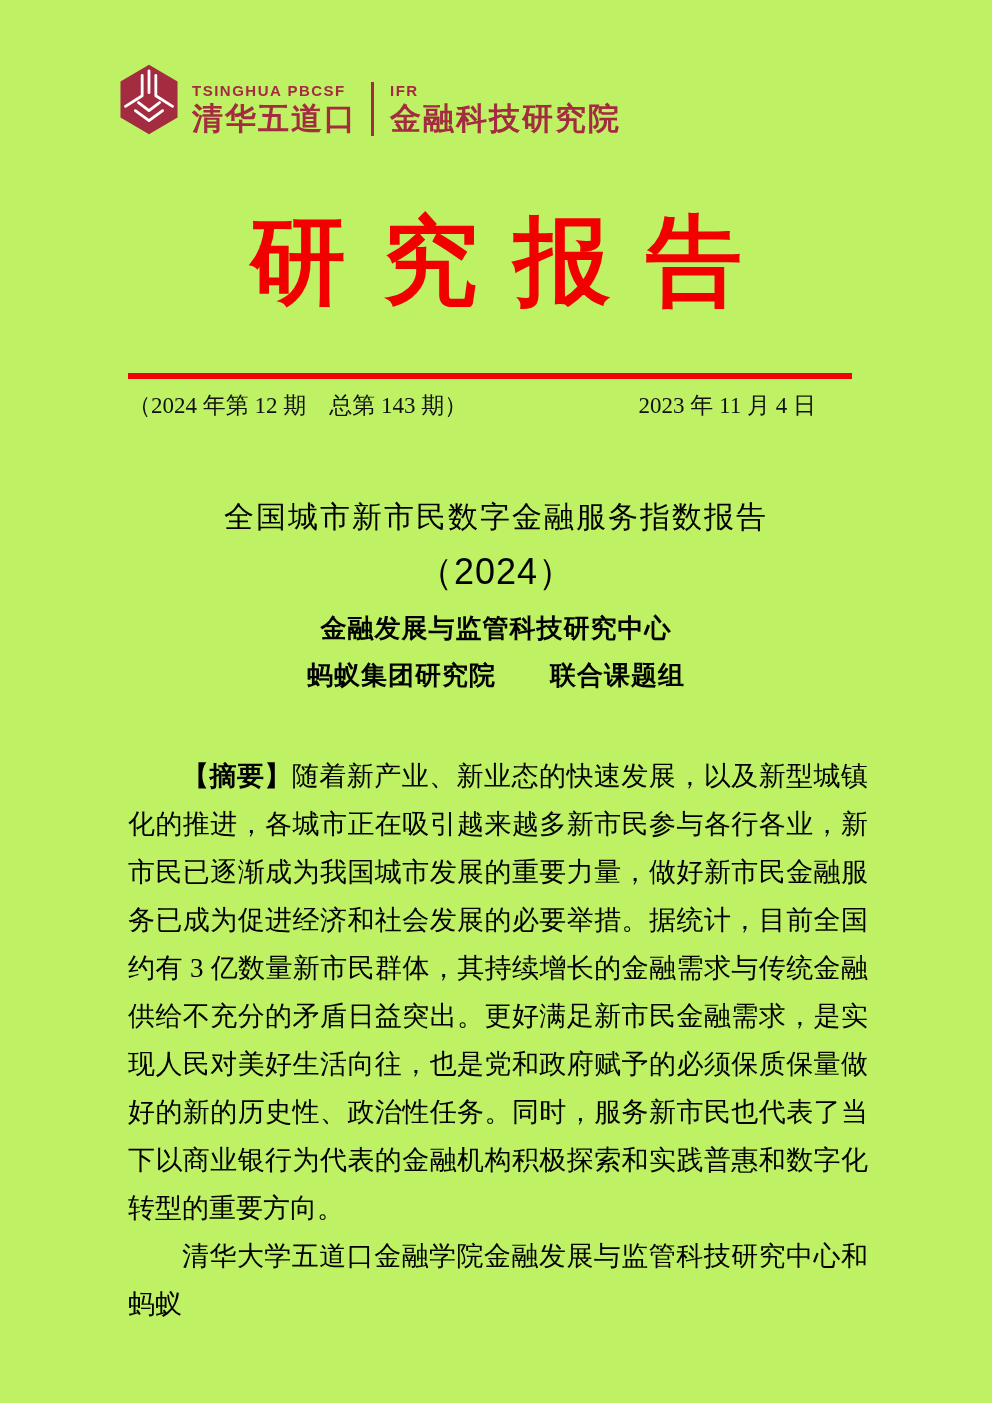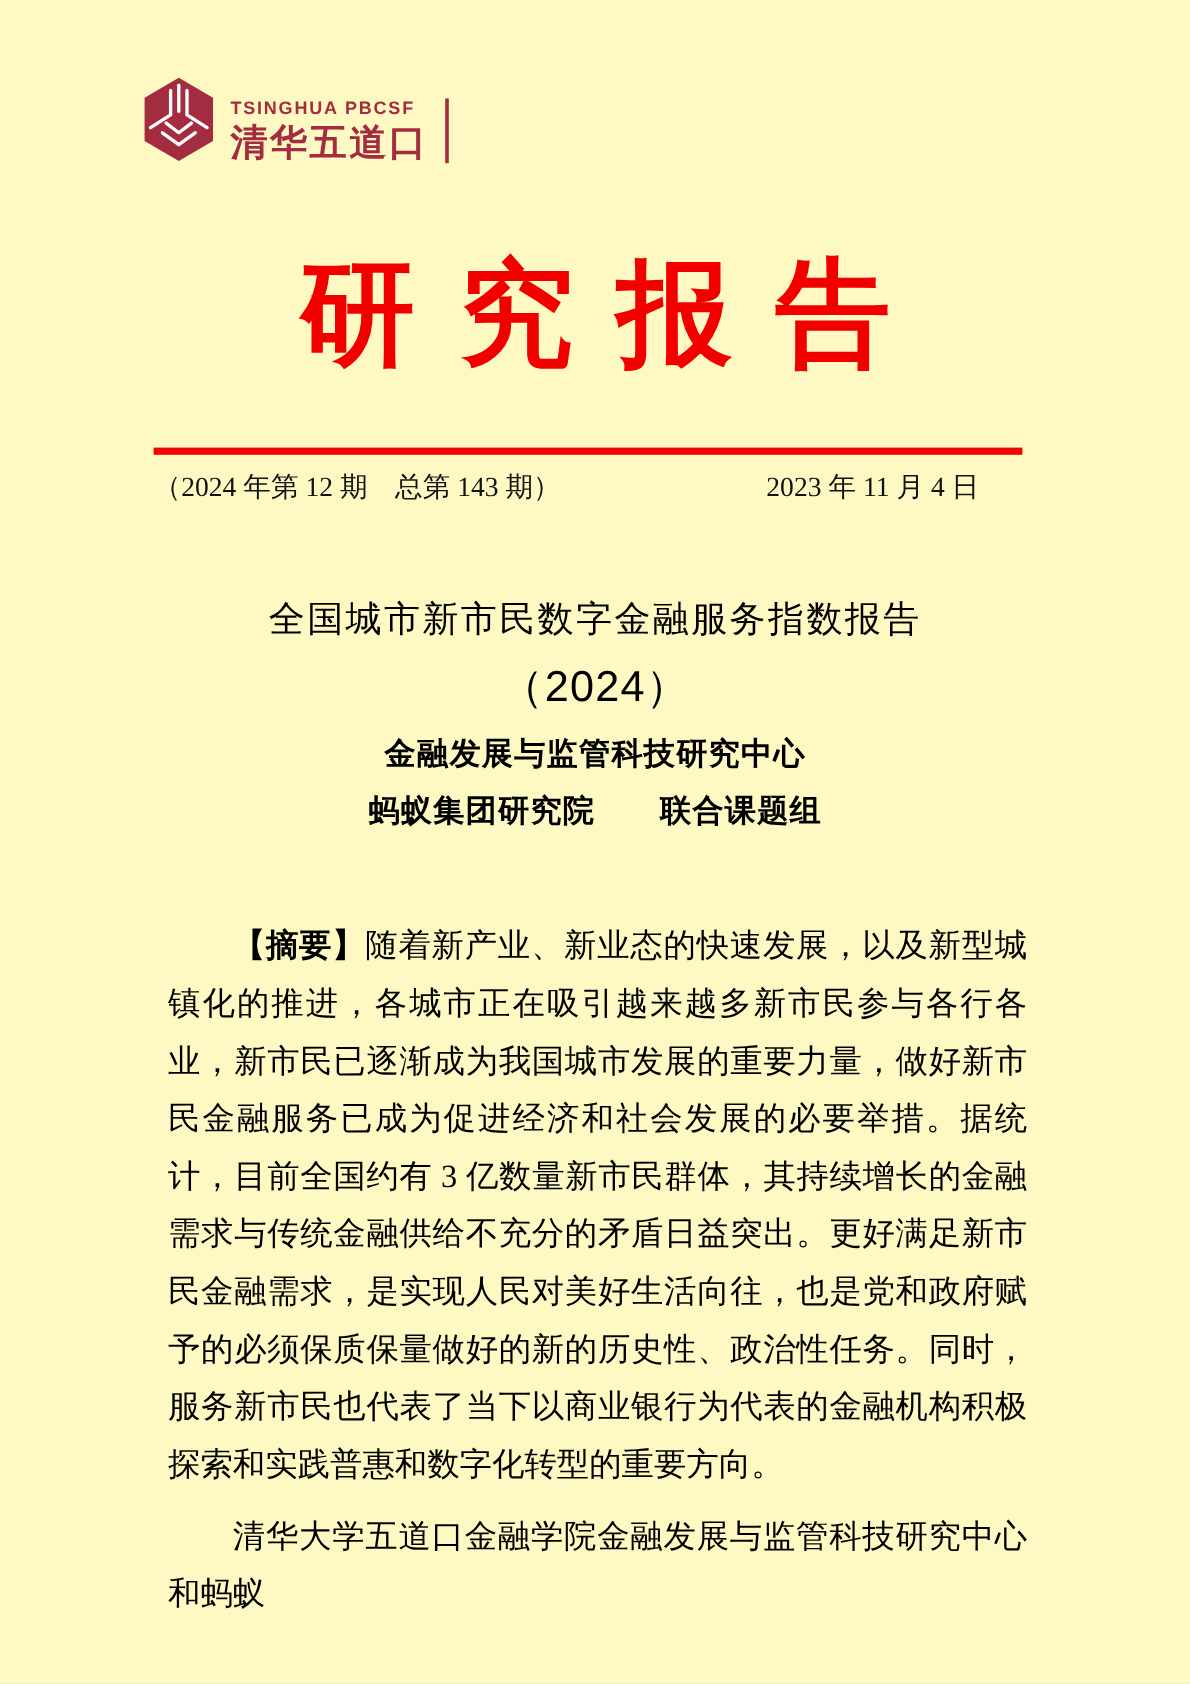--- a/index.html
+++ b/index.html
@@ -1,20 +1,20 @@
 <!DOCTYPE html>
 <html><head>
 <meta charset="utf-8">
 <style>
   html,body { margin:0; padding:0; background:#e8e8e8; }
   .page {
     position:relative;
     width:992px; height:1403px;
     margin:0 auto;
-    background:#fef9c3;
+    background:#bef264;
     overflow:hidden;
     font-family:"Liberation Serif","DejaVu Serif",serif;
     color:#000;
   }
 
   
   .logo-row {
     position:absolute; left:118px; top:62px;
     display:flex; align-items:flex-end;
   }
@@ -85,21 +85,21 @@
   .doc-author.a1 { top:610px; }
   .doc-author.a2 { top:657px; }
 
   
   .body-text {
     position:absolute; left:128px; top:752px; width:740px;
     font-size:27px; line-height:48px;
     text-align:justify; text-justify:inter-ideograph;
     color:#000;
   }
-  .body-text p { margin:12px; text-indent:2em; }
+  .body-text p { margin:0; text-indent:2em; }
   .abstract-label { font-weight:bold; }
 </style>
 </head>
 <body>
 
 <div class="page">
 
   <header class="logo-row">
     <svg class="logo-mark" viewBox="0 0 100 118" xmlns="http://www.w3.org/2000/svg" aria-hidden="true">
       <polygon points="50,3 96,30 96,88 50,115 4,88 4,30" fill="#A32C40"></polygon>
@@ -109,20 +109,24 @@
         <path d="M61 20 L61 53 L88 70"></path>
         <path d="M33 64 L50 77 L67 64"></path>
         <path d="M28 77 L50 93 L72 77"></path>
       </g>
     </svg>
     <div class="logo-group">
       <div class="logo-en">TSINGHUA PBCSF</div>
       <div class="logo-cn">清华五道口</div>
     </div>
     <div class="logo-divider"></div>
+    <div class="logo-group">
+      <div class="logo-en">IFR</div>
+      <div class="logo-cn">金融科技研究院</div>
+    </div>
   </header>
 
   <div class="masthead">研究报告</div>
 
   <div class="red-rule"></div>
 
   <div class="issue-row">
     <span class="issue-no">（2024 年第 12 期　总第 143 期）</span>
     <span class="issue-date">2023 年 11 月 4 日</span>
   </div>

